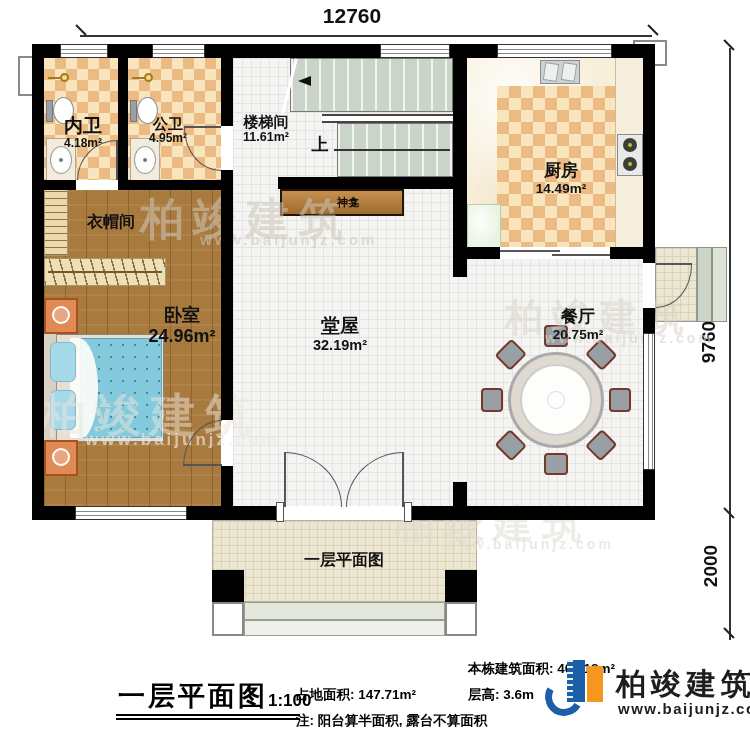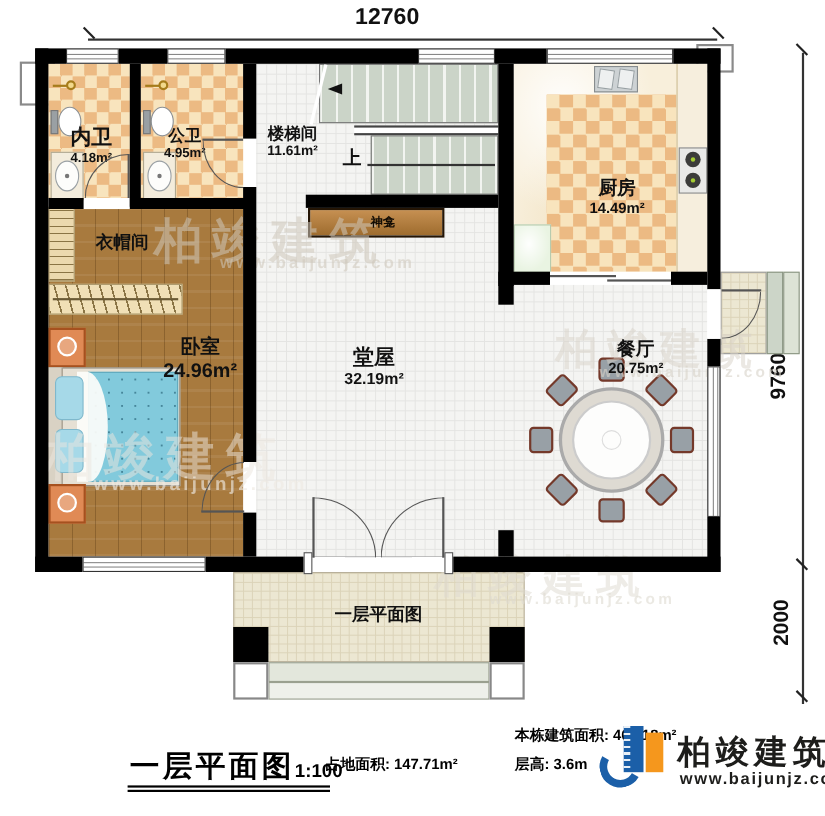--- a/index.html
+++ b/index.html
@@ -275,20 +275,21 @@
     <span class="room-name" style="font-size:16px;">一层平面图</span>
   </div>
 
   <div class="abs" style="left:118px; top:678px; font-size:27px; font-weight:700; letter-spacing:3px; color:#000;">一层平面图</div>
   <div class="abs" style="left:268px; top:691px; font-size:17px; font-weight:600; color:#000;">1:100</div>
   <div class="abs" style="left:116px; top:714px; width:184px; height:6px; border-top:2.5px solid #000; border-bottom:2px solid #000;"></div>
 
   <div class="abs stat" style="left:468px; top:660px;">本栋建筑面积: 408.18m²</div>
   <div class="abs stat" style="left:296px; top:686px;">占地面积: 147.71m²</div>
   <div class="abs stat" style="left:468px; top:686px;">层高: 3.6m</div>
+  <div class="abs stat" style="left:296px; top:712px;">注: 阳台算半面积, 露台不算面积</div>
 
   <div class="abs" style="left:545px; top:658px; width:64px; height:60px;">
     <div class="abs" style="left:0; top:20px; width:38px; height:38px; border:7px solid transparent; border-left-color:#1b5fa8; border-bottom-color:#1b5fa8; border-radius:50%; transform:rotate(-15deg);"></div>
     <div class="abs" style="left:22px; top:2px; width:18px; height:42px; background:#1b5fa8;
                 background-image:repeating-linear-gradient(0deg, transparent 0 4px, rgba(255,255,255,.9) 4px 6px); background-size:6px 100%; background-repeat:no-repeat;"></div>
     <div class="abs" style="left:42px; top:8px; width:16px; height:36px; background:#f5971d;"></div>
   </div>
   <div class="abs" style="left:616px; top:664px; font-size:30px; font-weight:900; letter-spacing:5px; color:#1d1d1b; white-space:nowrap;">柏竣建筑</div>
   <div class="abs" style="left:618px; top:700px; font-size:15px; font-weight:700; letter-spacing:1.5px; color:#1d1d1b; white-space:nowrap;">www.baijunjz.com</div>
 

